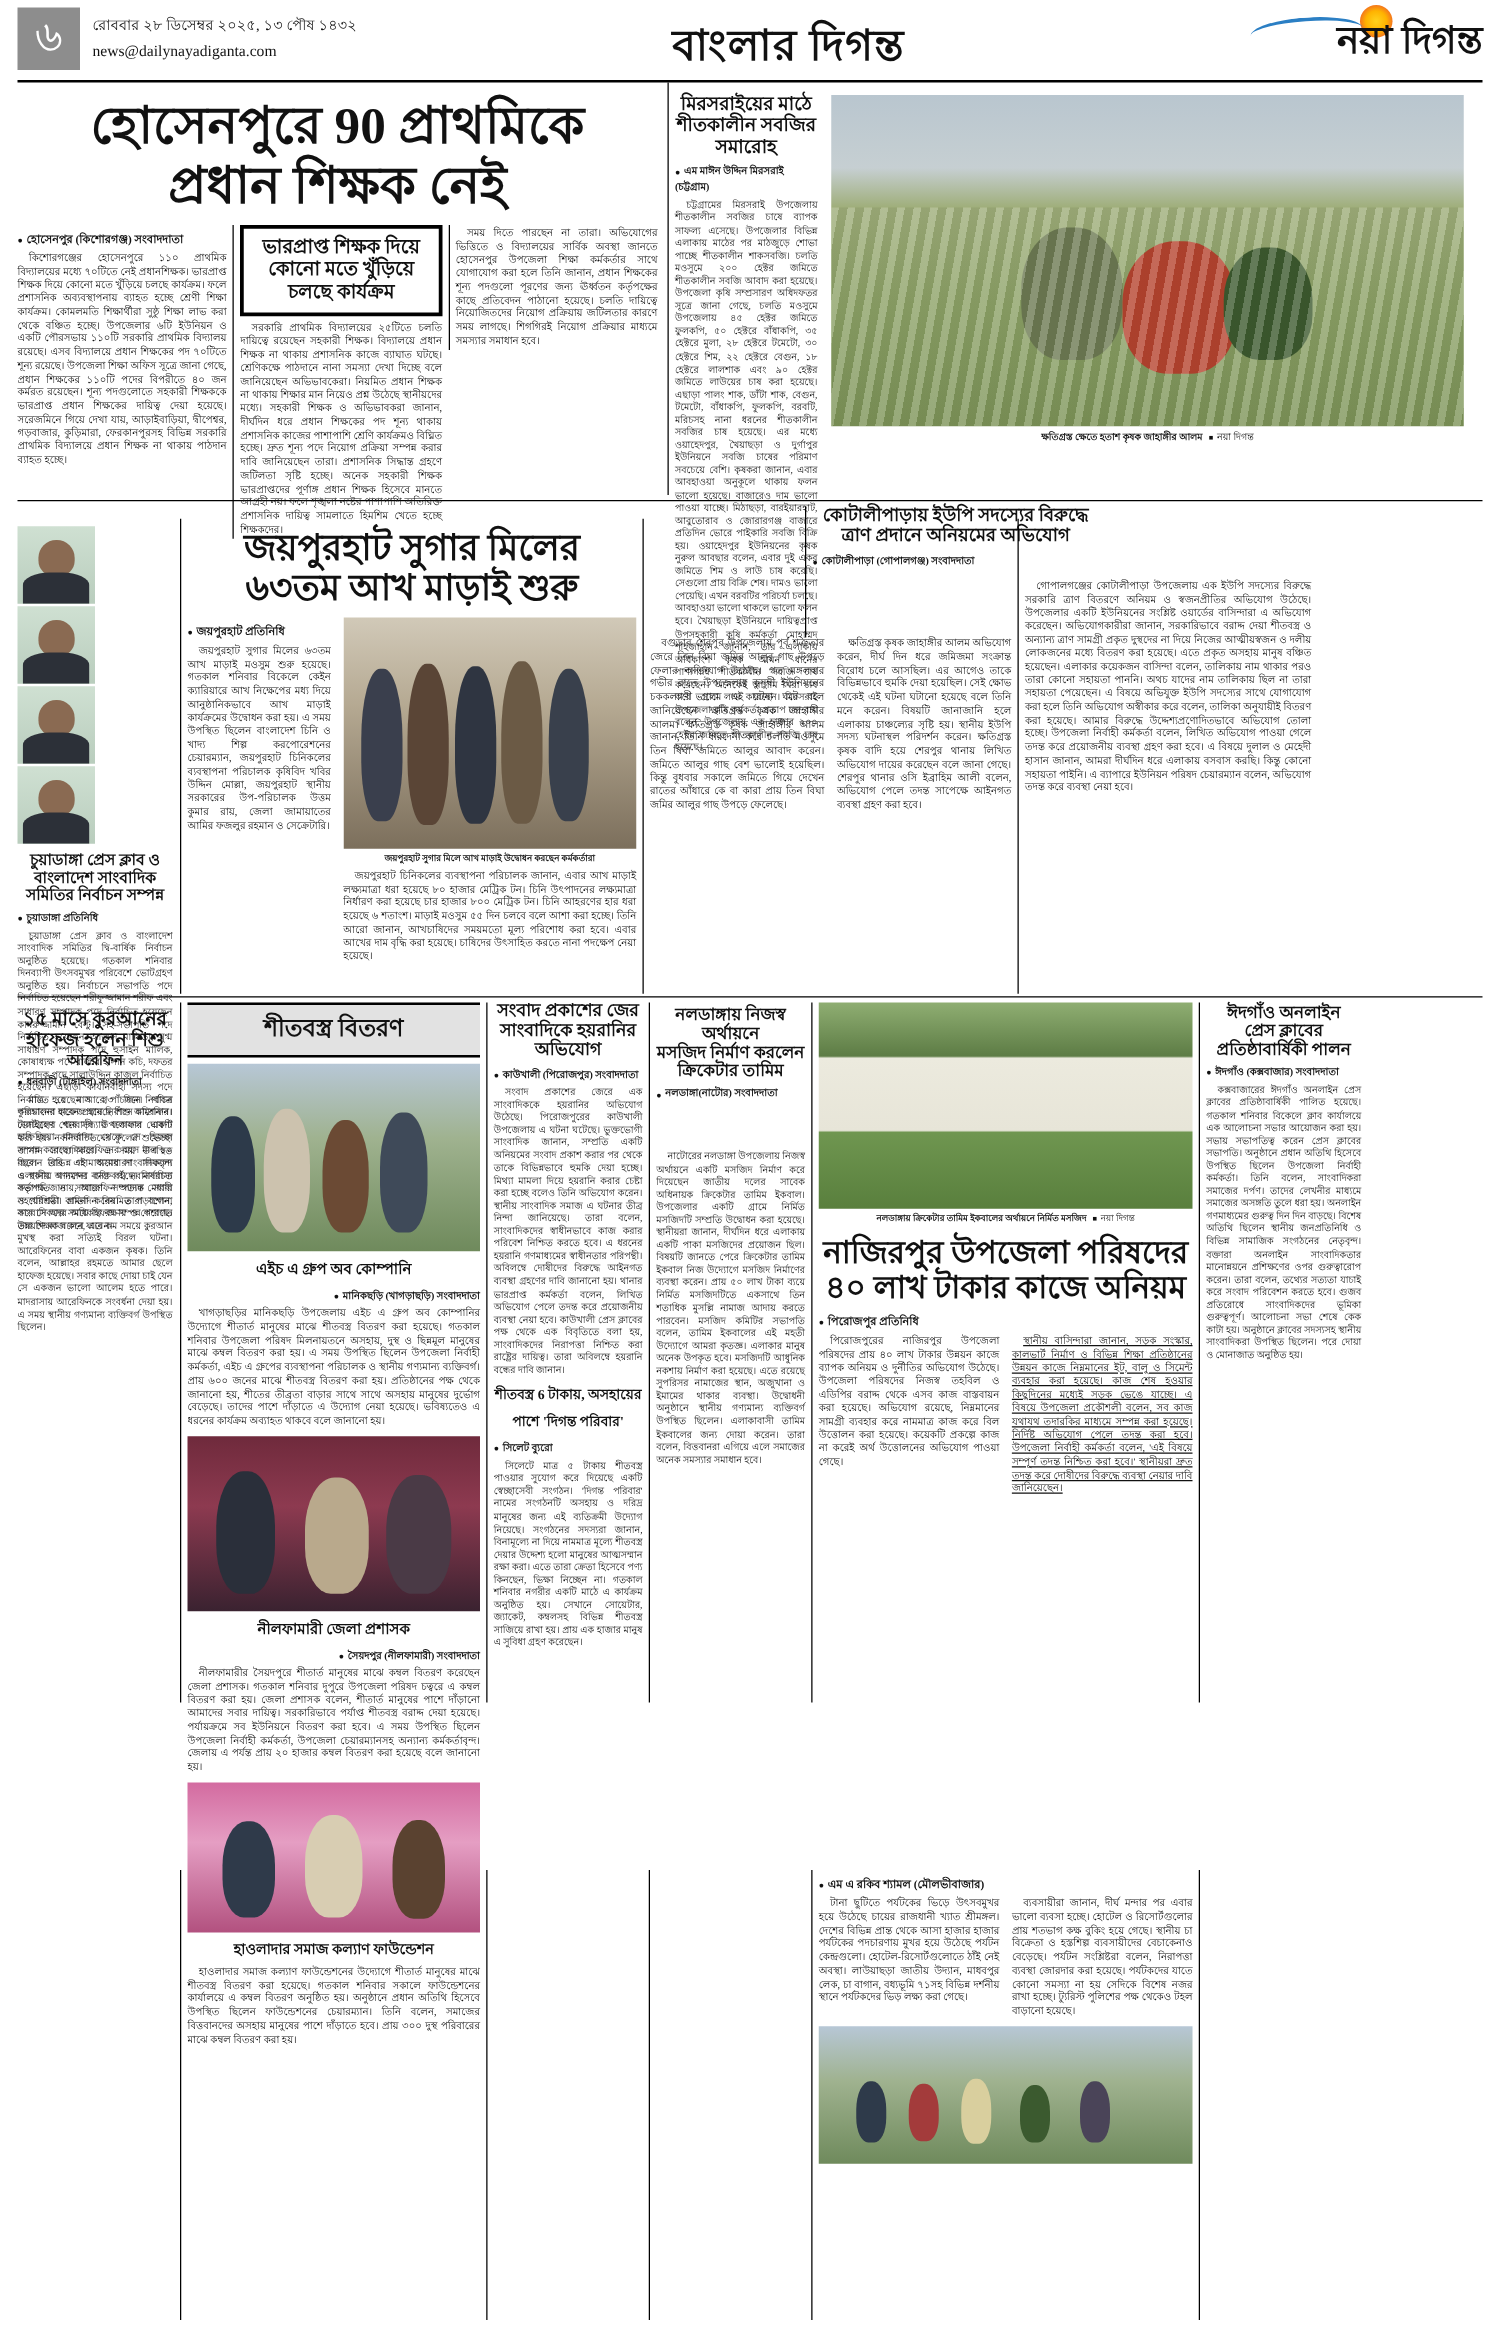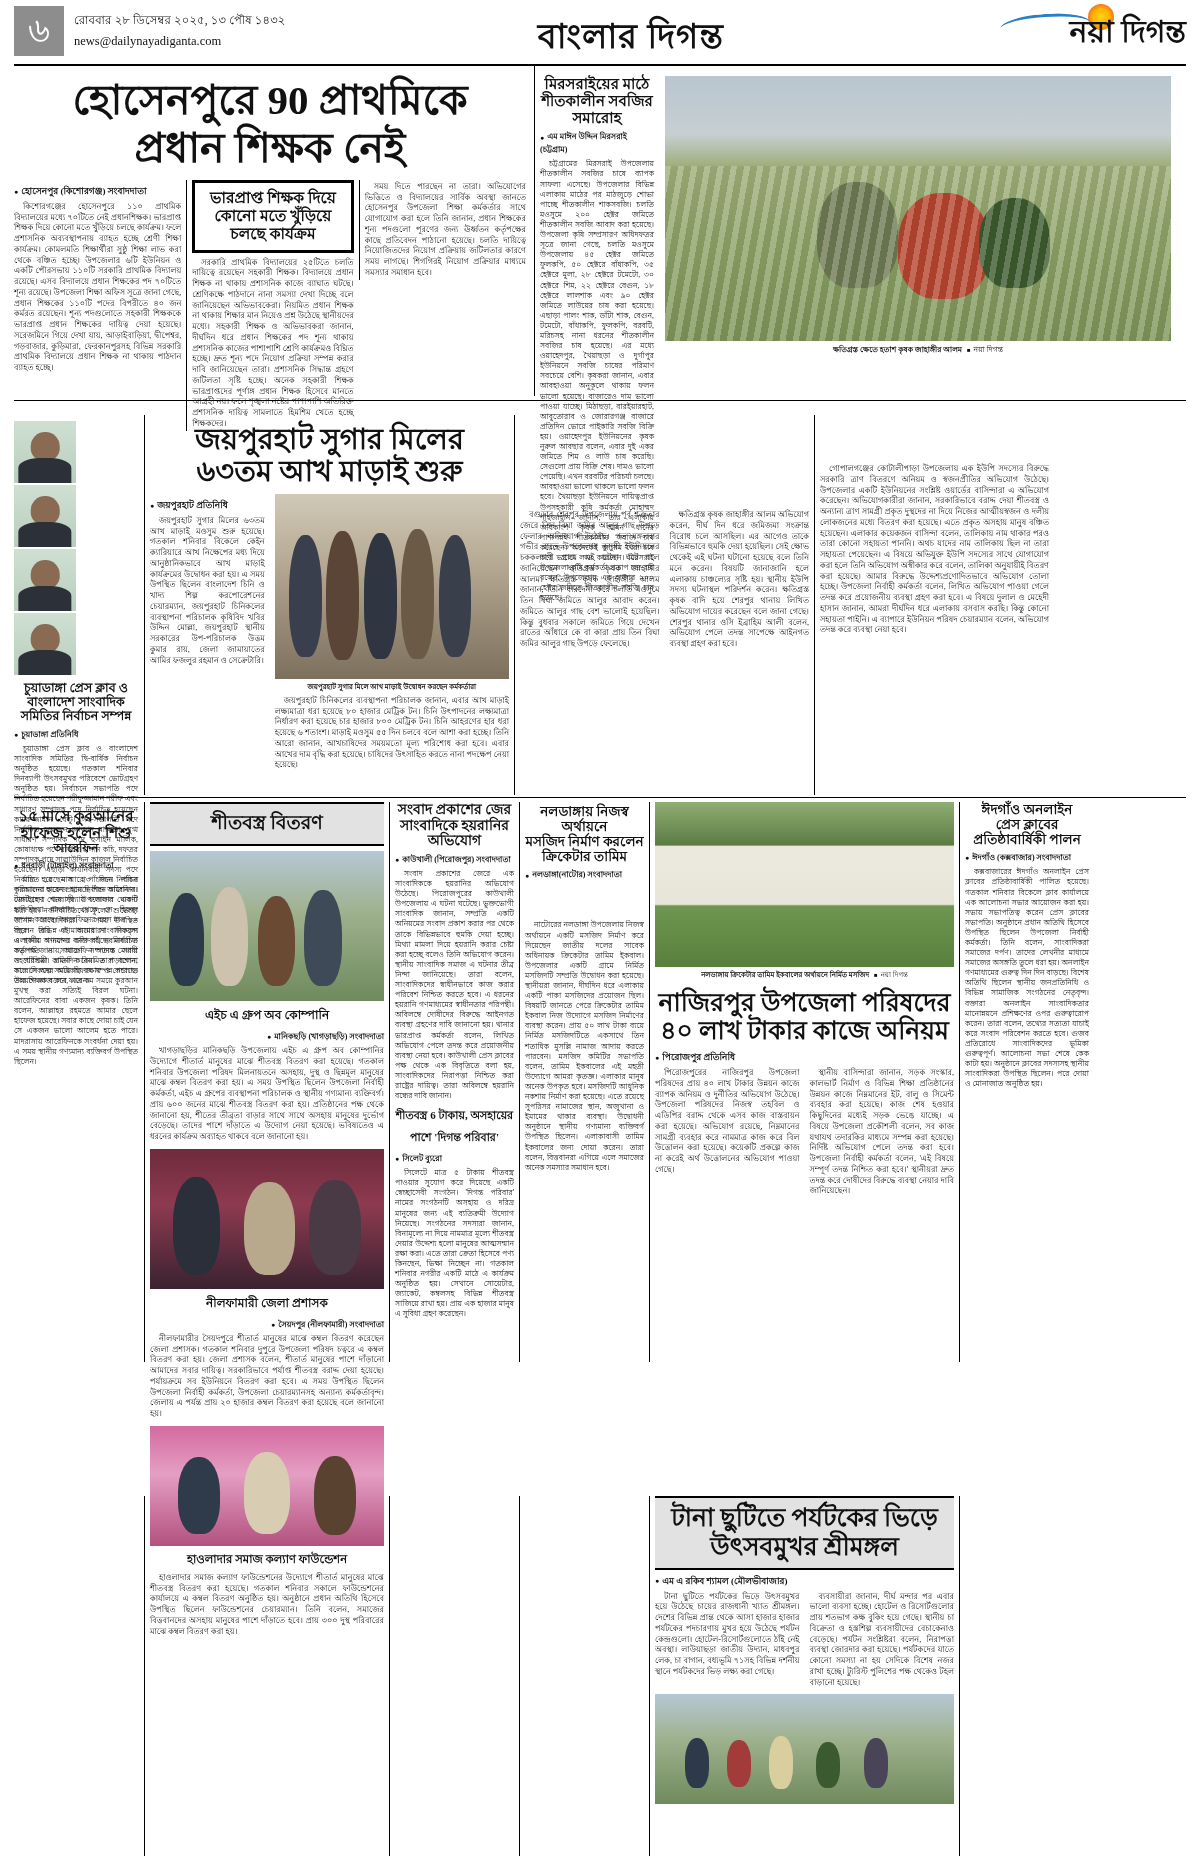--- a/index.html
+++ b/index.html
@@ -150,20 +150,24 @@
         <span>ক্ষতিগ্রস্ত ক্ষেতে হতাশ কৃষক জাহাঙ্গীর আলম</span>
         <span class="credit">নয়া দিগন্ত</span>
       </div>
     </div>
   </div>
 
   <div class="hrule" style="margin:4px 0;"></div>
 
   <div class="cols" style="height:105px;">
     <div style="width:630px;"></div>
+    <div class="col vrule" style="width:240px;">
+      <div class="hl" style="font-size:14.5px;">কোটালীপাড়ায় ইউপি সদস্যের বিরুদ্ধে ত্রাণ প্রদানে অনিয়মের অভিযোগ</div>
+      <div class="byline" style="font-size:8px; margin-top:5px;">কোটালীপাড়া (গোপালগঞ্জ) সংবাদদাতা</div>
+    </div>
   </div>
 
   <div class="cols" style="height:380px; margin-top:-95px;">
 
     <div style="width:130px; padding-right:6px;">
       <div style="display:flex; flex-wrap:wrap; gap:2px; margin-top:6px;">
         <div class="photo ph-portrait" style="width:62px;height:62px;">
             <span class="head"></span>
             <span class="body2"></span>
           </div>
@@ -322,21 +326,21 @@
       </div>
       <div class="hl" style="font-size:25px; margin-top:8px;">নাজিরপুর উপজেলা পরিষদের</div>
       <div class="hl" style="font-size:25px; margin-bottom:5px;">৪০ লাখ টাকার কাজে অনিয়ম</div>
       <div class="byline">পিরোজপুর প্রতিনিধি</div>
       <div class="cols">
         <div class="col" style="width:155px; padding-left:0;">
           <div class="body">
               <p>পিরোজপুরের নাজিরপুর উপজেলা পরিষদের প্রায় ৪০ লাখ টাকার উন্নয়ন কাজে ব্যাপক অনিয়ম ও দুর্নীতির অভিযোগ উঠেছে। উপজেলা পরিষদের নিজস্ব তহবিল ও এডিপির বরাদ্দ থেকে এসব কাজ বাস্তবায়ন করা হয়েছে। অভিযোগ রয়েছে, নিম্নমানের সামগ্রী ব্যবহার করে নামমাত্র কাজ করে বিল উত্তোলন করা হয়েছে। কয়েকটি প্রকল্পে কাজ না করেই অর্থ উত্তোলনের অভিযোগ পাওয়া গেছে।</p>
             </div>
         </div>
-        <div class="col" style="width:155px; padding-right:0;">
+        <div class="col" style="width:155px; padding-right:0;text-decoration:underline;">
           <div class="body">
               <p>স্থানীয় বাসিন্দারা জানান, সড়ক সংস্কার, কালভার্ট নির্মাণ ও বিভিন্ন শিক্ষা প্রতিষ্ঠানের উন্নয়ন কাজে নিম্নমানের ইট, বালু ও সিমেন্ট ব্যবহার করা হয়েছে। কাজ শেষ হওয়ার কিছুদিনের মধ্যেই সড়ক ভেঙে যাচ্ছে। এ বিষয়ে উপজেলা প্রকৌশলী বলেন, সব কাজ যথাযথ তদারকির মাধ্যমে সম্পন্ন করা হয়েছে। নির্দিষ্ট অভিযোগ পেলে তদন্ত করা হবে। উপজেলা নির্বাহী কর্মকর্তা বলেন, 'এই বিষয়ে সম্পূর্ণ তদন্ত নিশ্চিত করা হবে।' স্থানীয়রা দ্রুত তদন্ত করে দোষীদের বিরুদ্ধে ব্যবস্থা নেয়ার দাবি জানিয়েছেন।</p>
             </div>
         </div>
       </div>
     </div>
 
     <div class="col vrule" style="width:130px; padding-right:0;">
       <div class="hl" style="font-size:13.5px;">ঈদগাঁও অনলাইন</div>
       <div class="hl" style="font-size:13.5px;">প্রেস ক্লাবের</div>
@@ -348,24 +352,20 @@
     </div>
   </div>
 
   <div class="cols" style="position:absolute; left:14px; right:14px; bottom:12px; height:360px;">
     <div style="width:130px;"></div>
     <div style="width:245px;" class="col vrule"></div>
     <div style="width:130px;" class="col vrule"></div>
     <div style="width:130px;" class="col vrule"></div>
 
     <div class="col vrule" style="width:310px;">
-      <div class="greybar" style="font-size:25px; line-height:1.15; padding:6px 0;">
-        <div>টানা ছুটিতে পর্যটকের ভিড়ে</div>
-        <div>উৎসবমুখর শ্রীমঙ্গল</div>
-      </div>
       <div class="byline" style="margin-top:4px;">এম এ রকিব শ্যামল (মৌলভীবাজার)</div>
       <div class="cols">
         <div class="col" style="width:155px; padding-left:0;">
           <div class="body">
               <p>টানা ছুটিতে পর্যটকের ভিড়ে উৎসবমুখর হয়ে উঠেছে চায়ের রাজধানী খ্যাত শ্রীমঙ্গল। দেশের বিভিন্ন প্রান্ত থেকে আসা হাজার হাজার পর্যটকের পদচারণায় মুখর হয়ে উঠেছে পর্যটন কেন্দ্রগুলো। হোটেল-রিসোর্টগুলোতে ঠাঁই নেই অবস্থা। লাউয়াছড়া জাতীয় উদ্যান, মাধবপুর লেক, চা বাগান, বধ্যভূমি ৭১সহ বিভিন্ন দর্শনীয় স্থানে পর্যটকদের ভিড় লক্ষ্য করা গেছে।</p>
             </div>
         </div>
         <div class="col" style="width:155px; padding-right:0;">
           <div class="body">
               <p>ব্যবসায়ীরা জানান, দীর্ঘ মন্দার পর এবার ভালো ব্যবসা হচ্ছে। হোটেল ও রিসোর্টগুলোর প্রায় শতভাগ কক্ষ বুকিং হয়ে গেছে। স্থানীয় চা বিক্রেতা ও হস্তশিল্প ব্যবসায়ীদের বেচাকেনাও বেড়েছে। পর্যটন সংশ্লিষ্টরা বলেন, নিরাপত্তা ব্যবস্থা জোরদার করা হয়েছে। পর্যটকদের যাতে কোনো সমস্যা না হয় সেদিকে বিশেষ নজর রাখা হচ্ছে। ট্যুরিস্ট পুলিশের পক্ষ থেকেও টহল বাড়ানো হয়েছে।</p>

